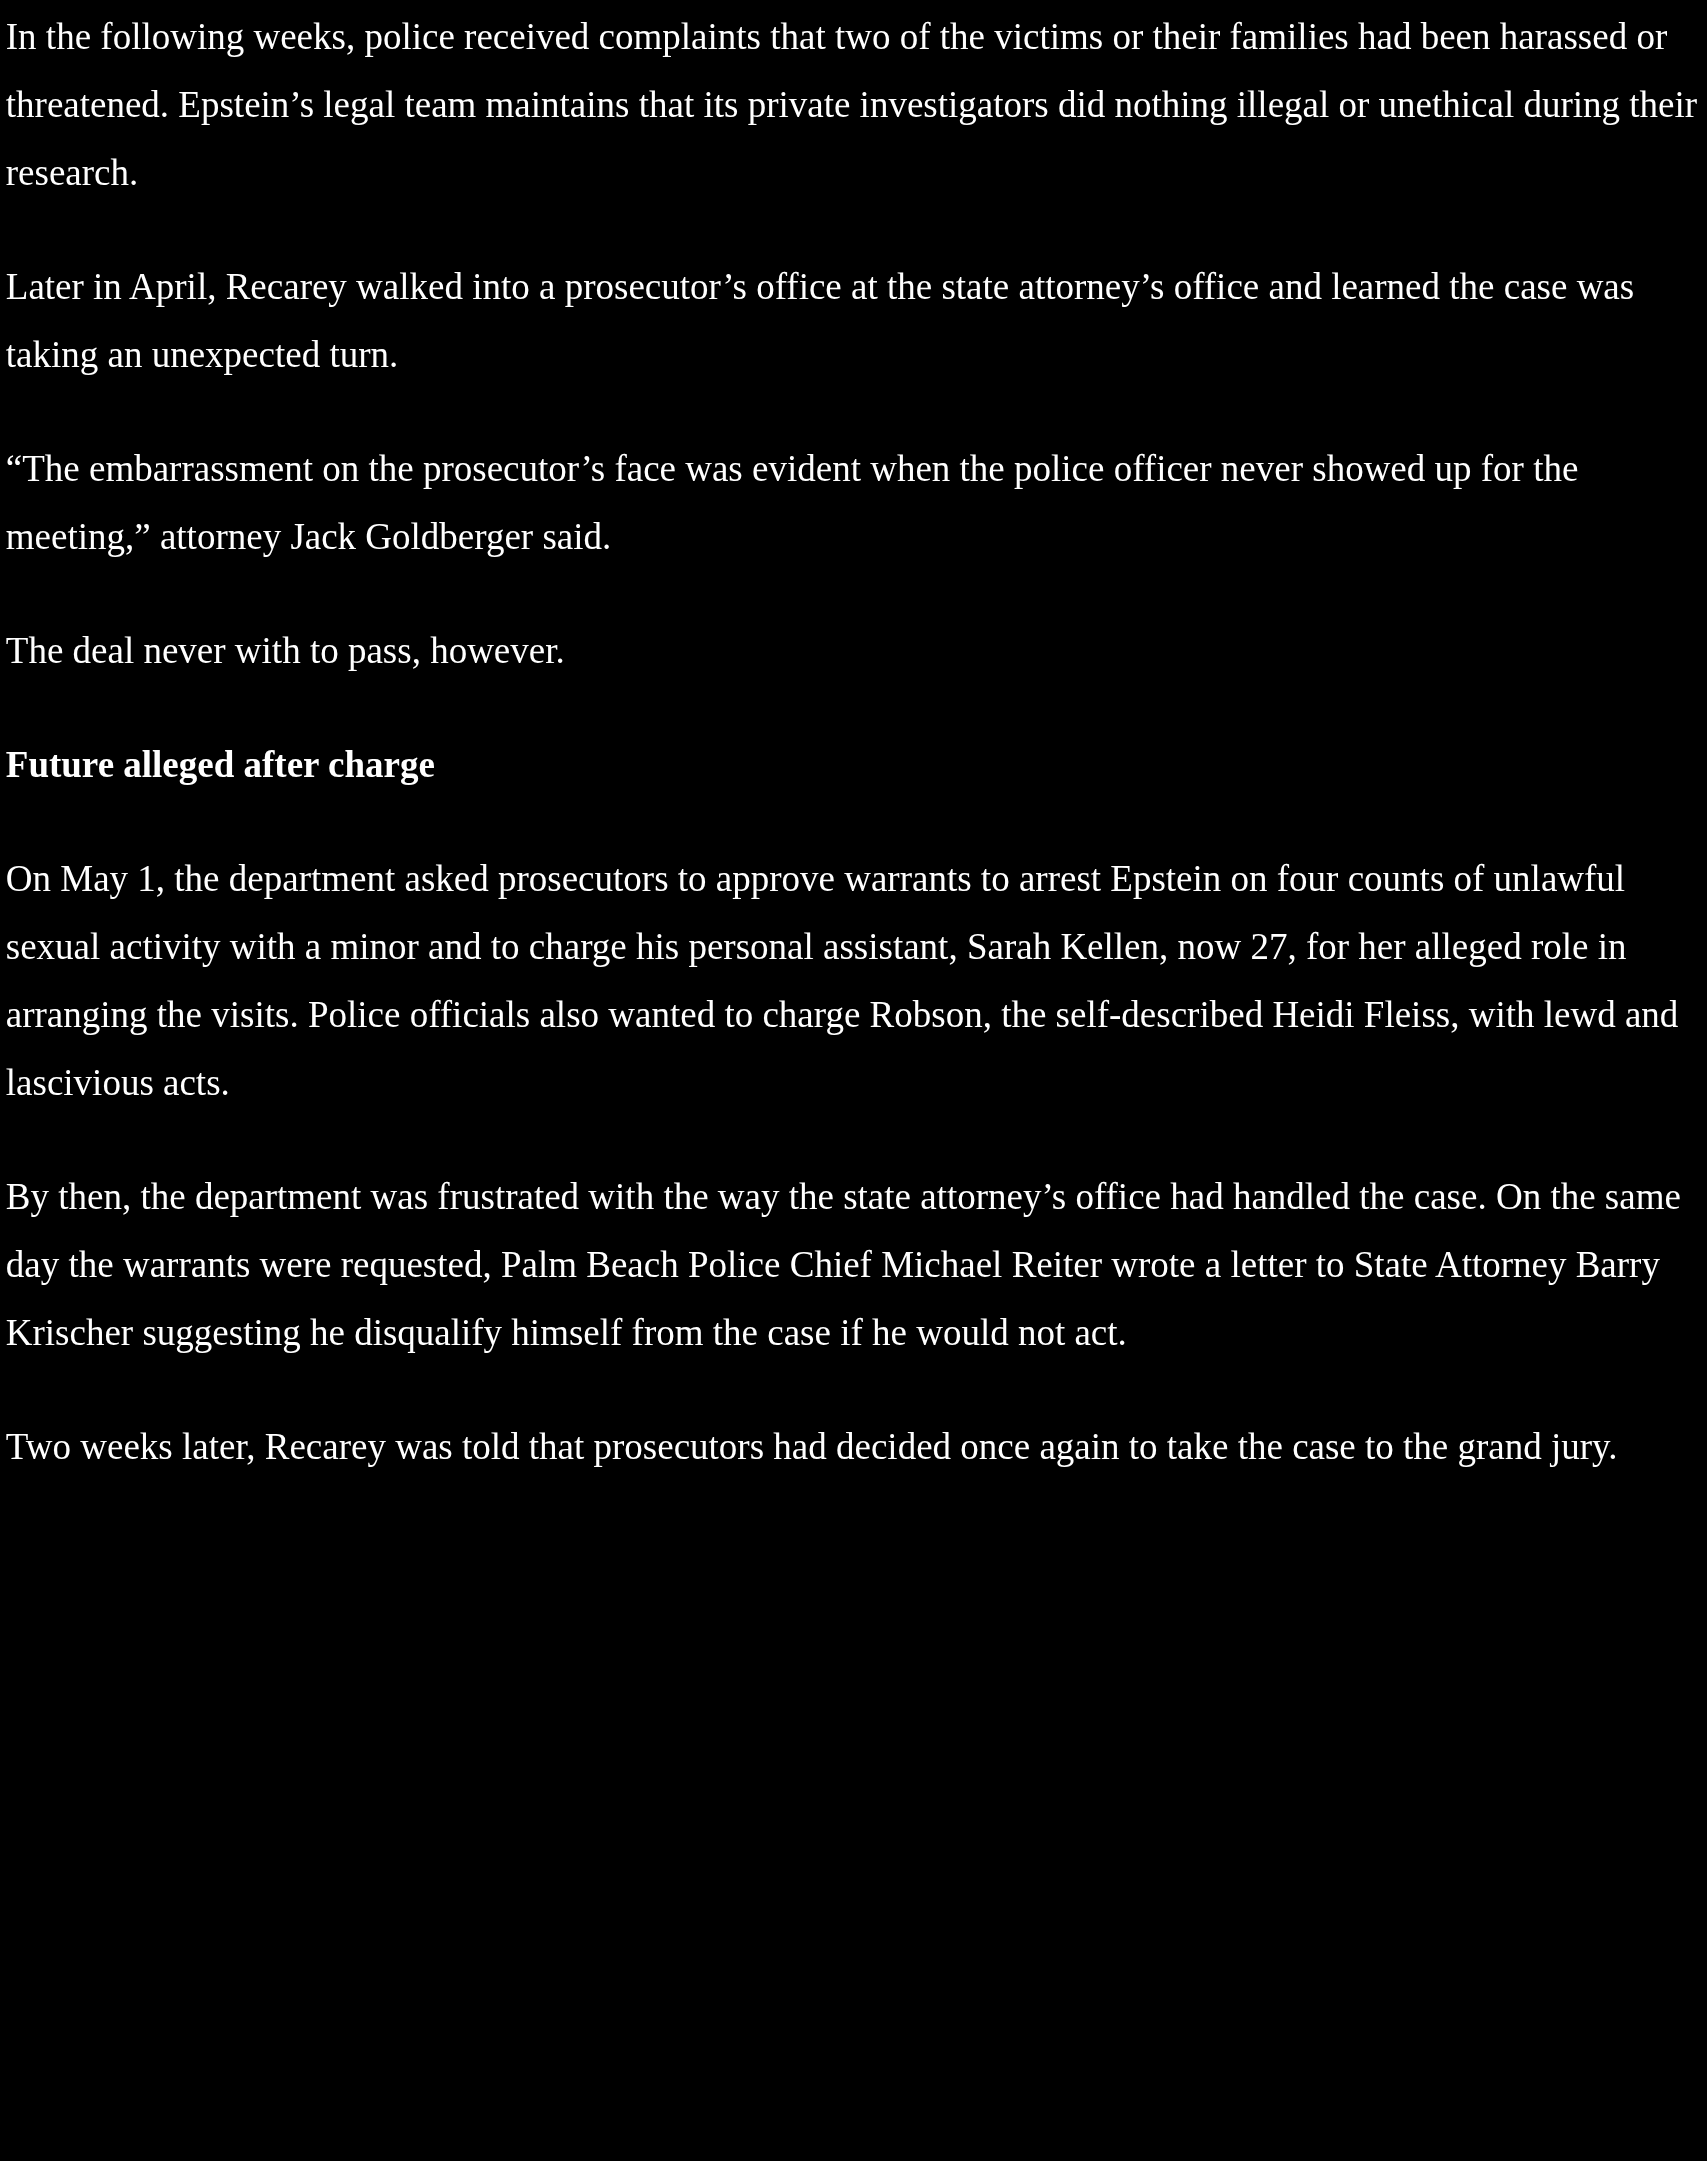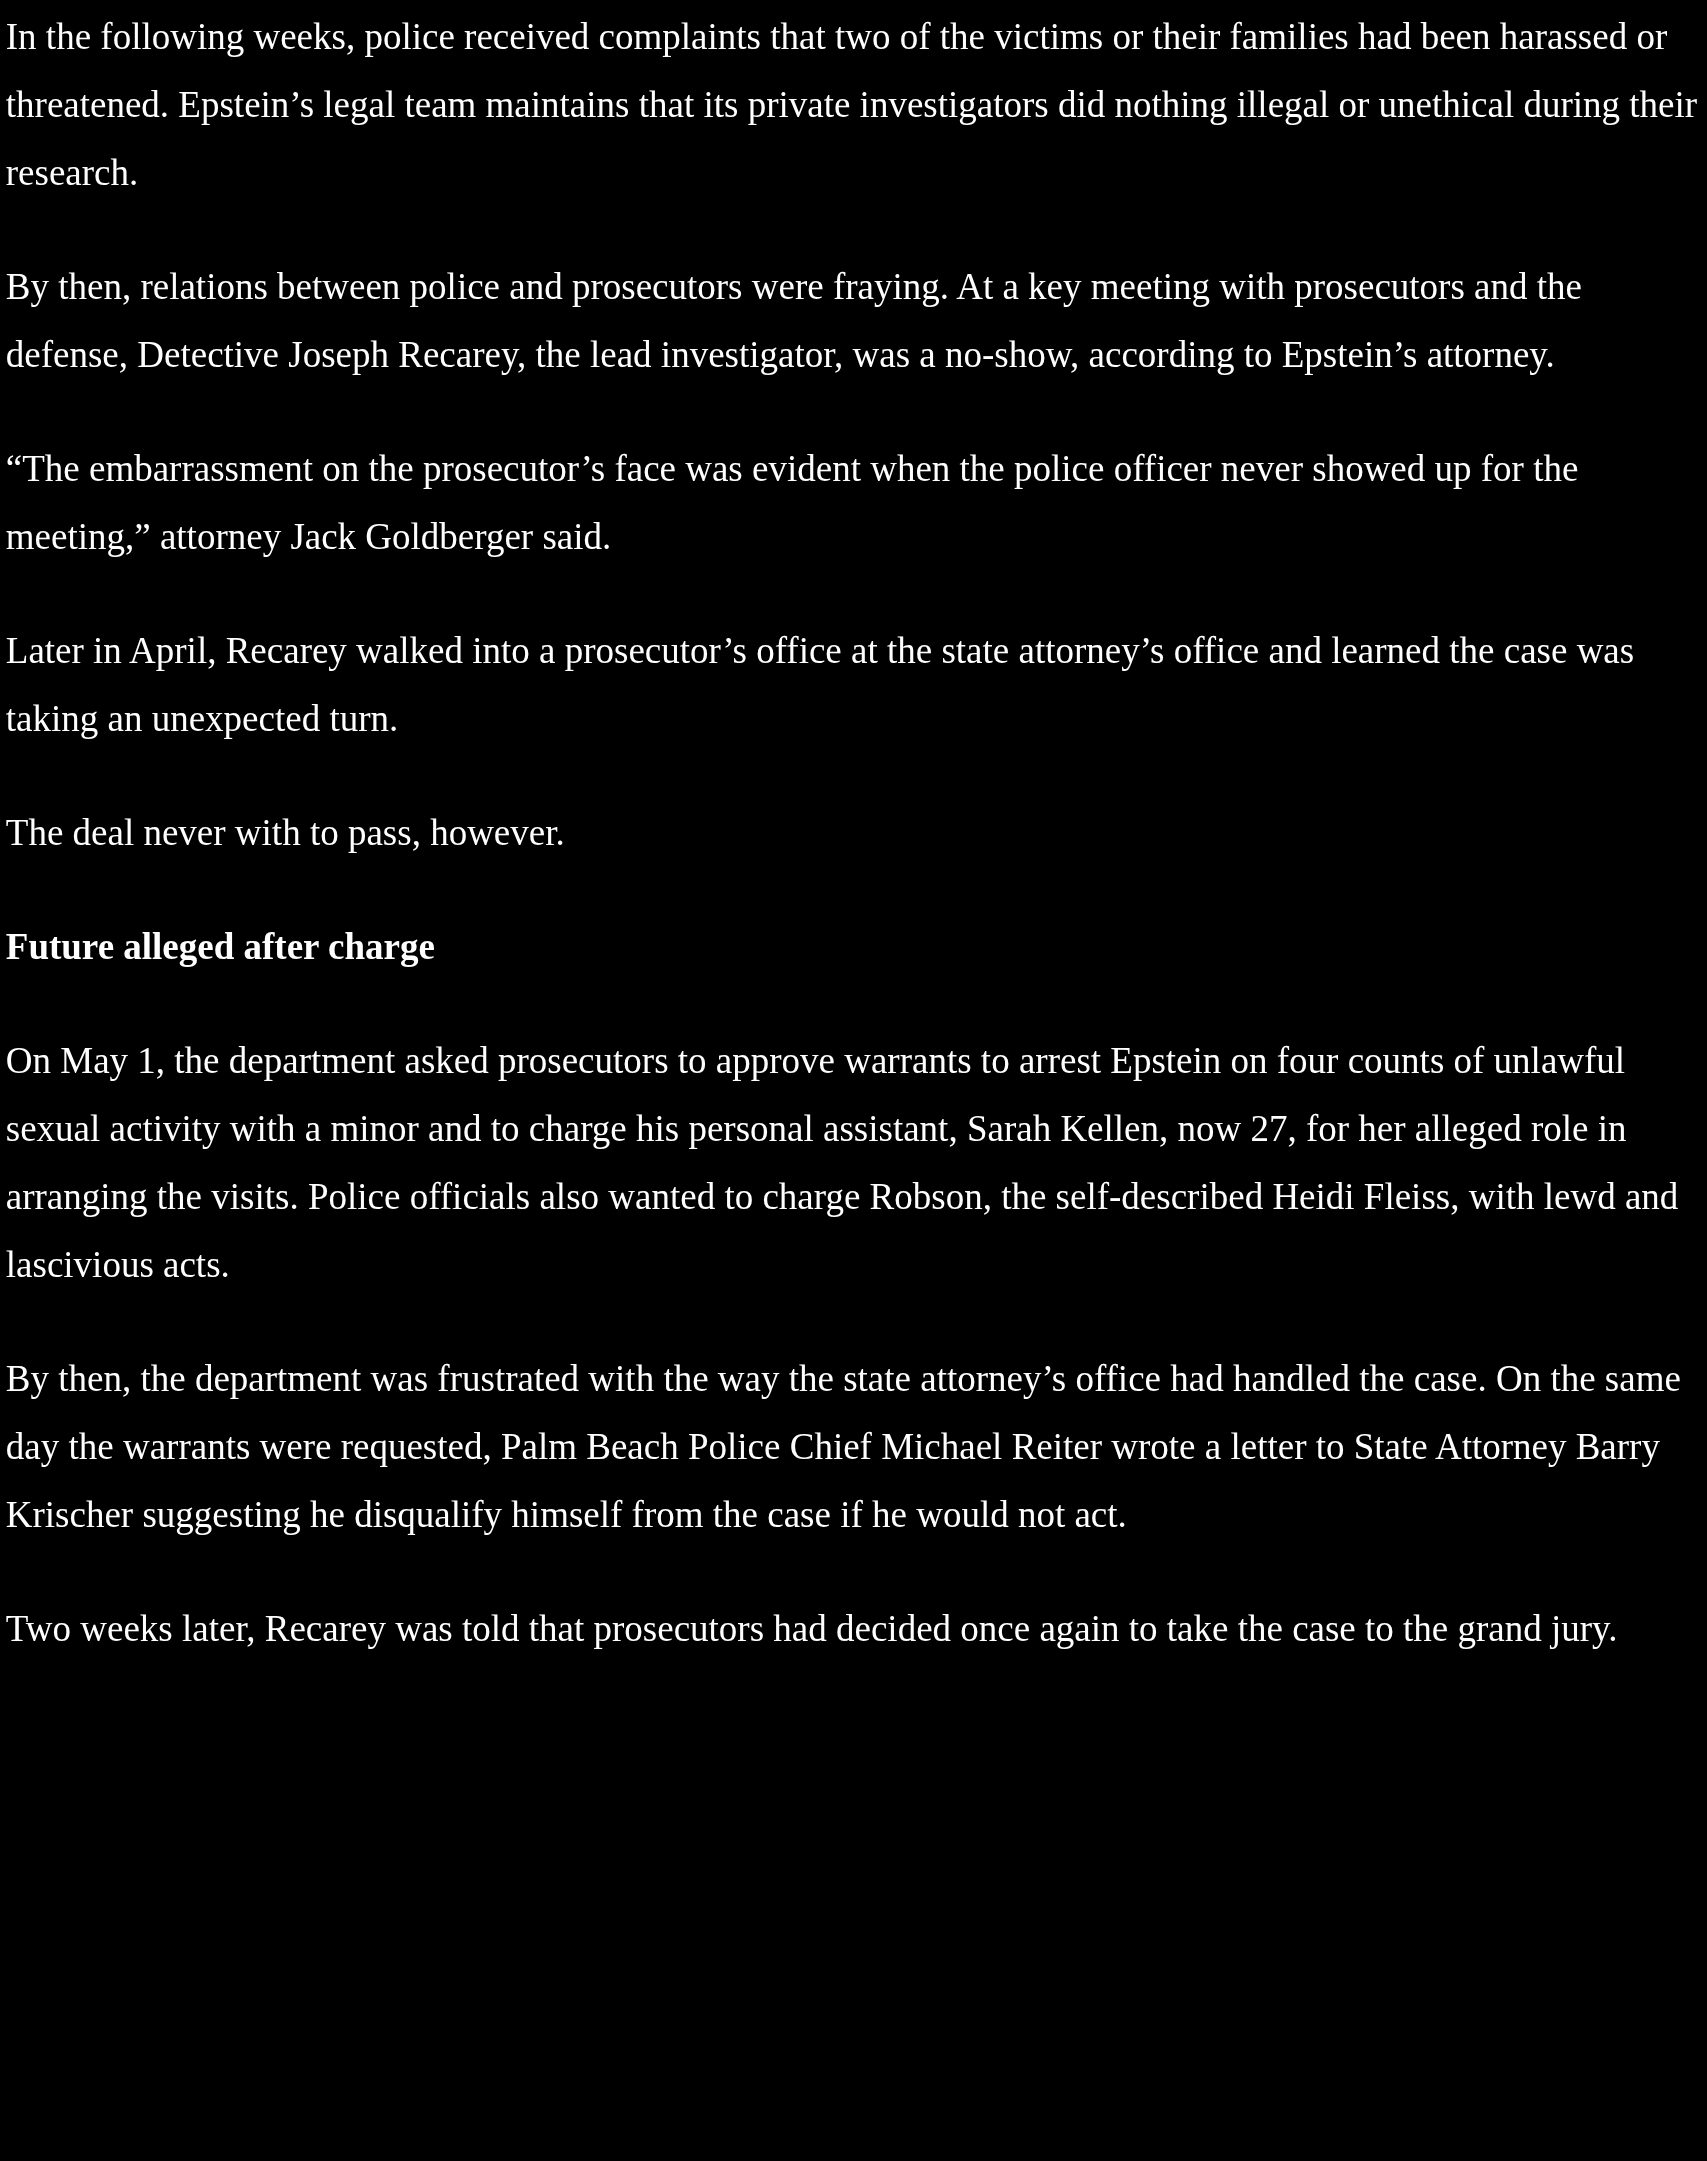--- a/index.html
+++ b/index.html
@@ -32,22 +32,21 @@
     font-size: 37px;
     line-height: 68px;
     font-weight: 700;
   }
 </style>
 </head>
 <body style="background: rgb(0, 0, 0);">
 
 <main class="article" style="color: rgb(255, 255, 255);">
     <p class="para">In the following weeks, police received complaints that two of the victims or their families had been harassed or threatened. Epstein’s legal team maintains that its private investigators did nothing illegal or unethical during their research.</p>
-    <p class="para">By then, relations between police and prosecutors were fraying. At a key meeting with prosecutors and the defense, Detective Joseph Recarey, the lead investigator, was a no-show, according to Epstein’s attorney.</p>
+    <p class="para">Later in April, Recarey walked into a prosecutor’s office at the state attorney’s office and learned the case was taking an unexpected turn.</p>
     <p class="para">“The embarrassment on the prosecutor’s face was evident when the police officer never showed up for the meeting,” attorney Jack Goldberger said.</p>
-    <p class="para">Later in April, Recarey walked into a prosecutor’s office at the state attorney’s office and learned the case was taking an unexpected turn.</p>
     <p class="para">The deal never with to pass, however.</p>
     <h2 class="heading">Future alleged after charge</h2>
     <p class="para">On May 1, the department asked prosecutors to approve warrants to arrest Epstein on four counts of unlawful sexual activity with a minor and to charge his personal assistant, Sarah Kellen, now 27, for her alleged role in arranging the visits. Police officials also wanted to charge Robson, the self-described Heidi Fleiss, with lewd and lascivious acts.</p>
     <p class="para">By then, the department was frustrated with the way the state attorney’s office had handled the case. On the same day the warrants were requested, Palm Beach Police Chief Michael Reiter wrote a letter to State Attorney Barry Krischer suggesting he disqualify himself from the case if he would not act.</p>
     <p class="para">Two weeks later, Recarey was told that prosecutors had decided once again to take the case to the grand jury.</p>
   </main>
 
 
 </body></html>

